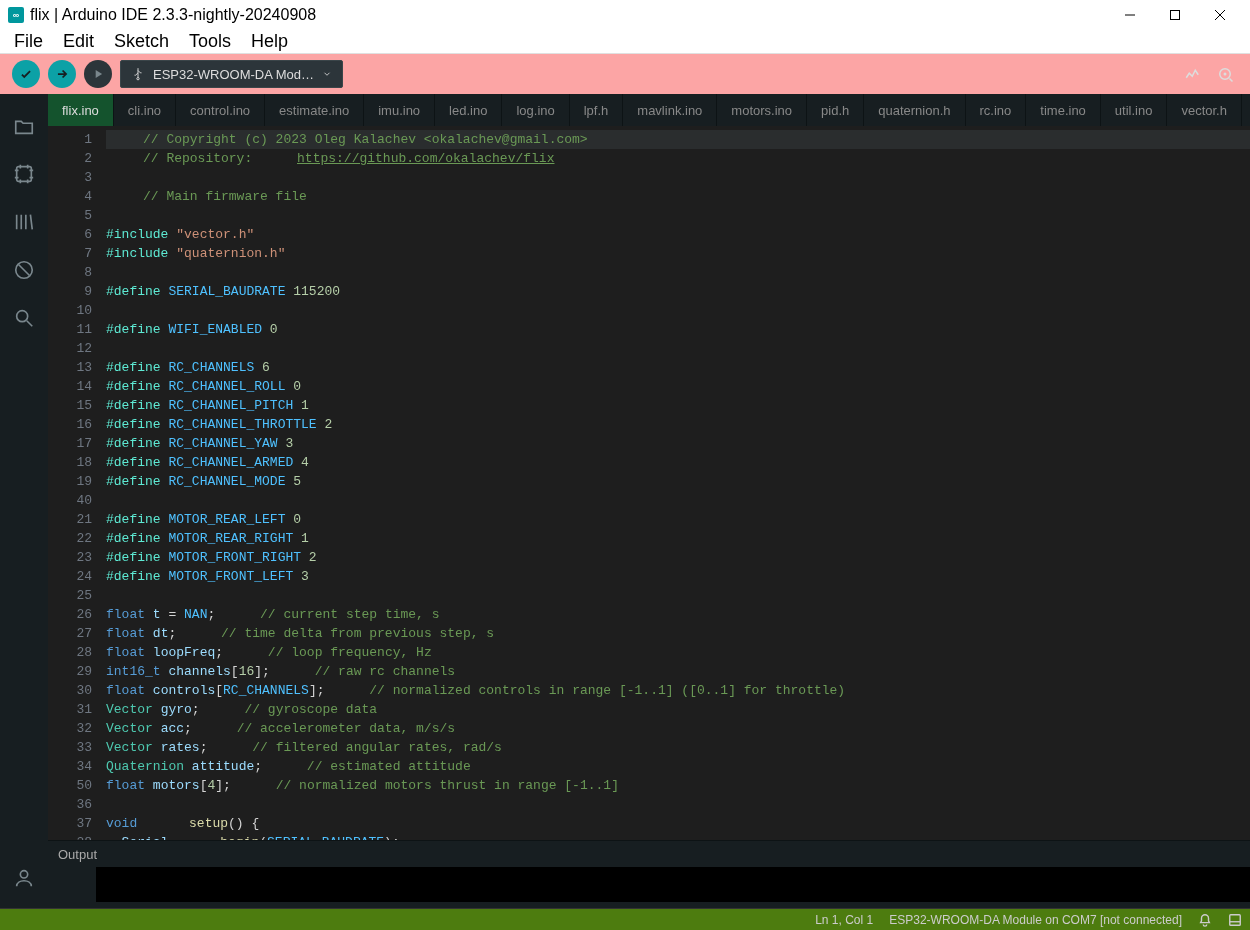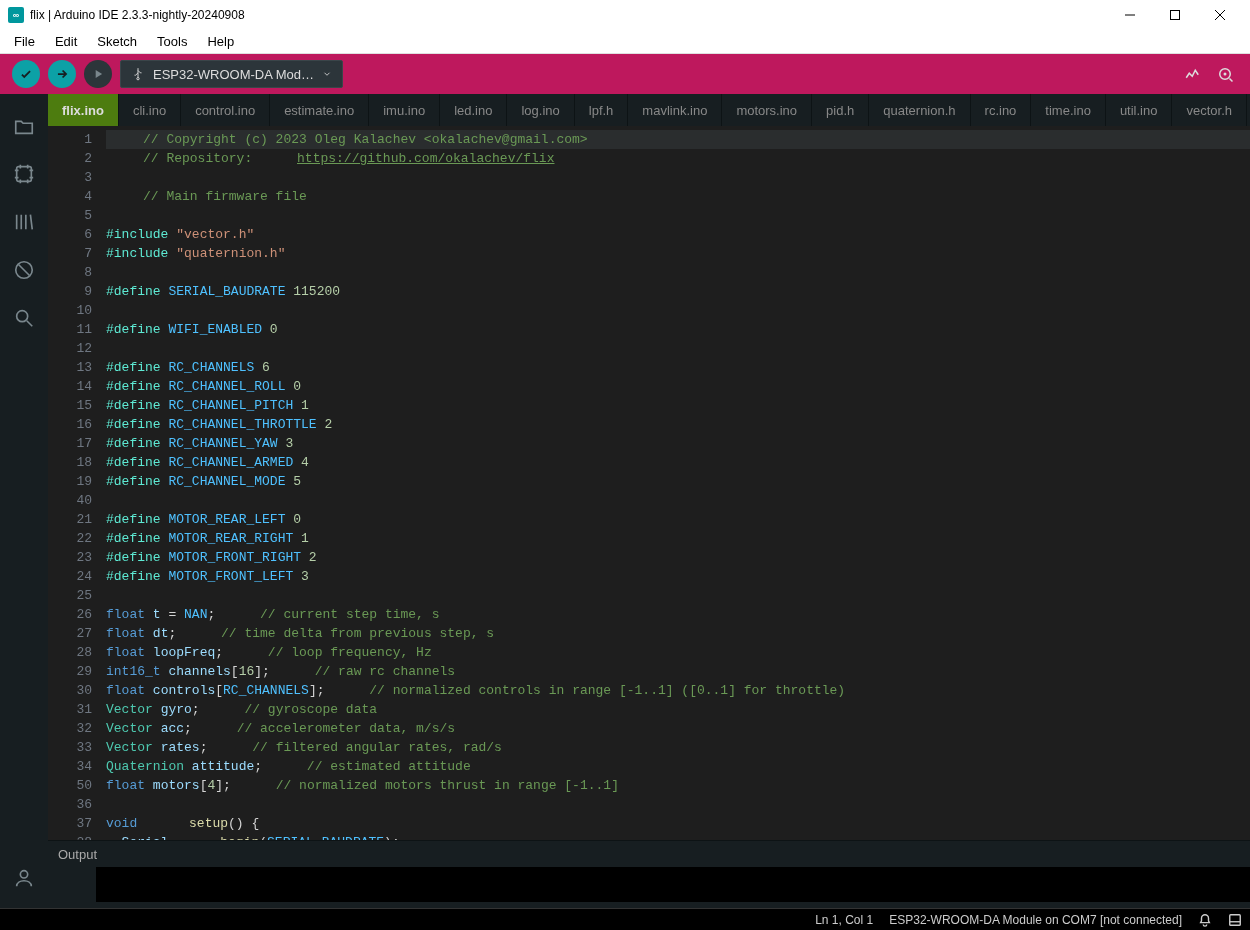--- a/index.html
+++ b/index.html
@@ -2,31 +2,31 @@
 <html><head>
 <meta charset="utf-8">
 <style>
 * { margin: 0; padding: 0; box-sizing: border-box; }
 body { font-family: "Segoe UI", Arial, sans-serif; font-size: 13px; background: #1e1e1e; color: #ccc; overflow: hidden; width: 1250px; height: 930px; }
 
 
 .titlebar { height: 30px; background: #fff; display: flex; align-items: center; padding: 0 8px; color: #000; justify-content: space-between; }
 .titlebar-left { display: flex; align-items: center; gap: 6px; }
 .app-icon { width: 16px; height: 16px; background: #00979d; border-radius: 2px; display: flex; align-items: center; justify-content: center; color: #fff; font-size: 9px; font-weight: bold; }
-.titlebar-title { font-size: 12px; }
+.titlebar-title { font-size: 16px; }
 .win-controls { display: flex; gap: 0; }
 .win-btn { width: 45px; height: 30px; display: flex; align-items: center; justify-content: center; cursor: pointer; }
 .win-btn svg { width: 10px; height: 10px; }
 
 
 .menubar { height: 24px; background: #fff; display: flex; align-items: center; padding: 0 4px; gap: 0; color: #000; border-bottom: 1px solid #e0e0e0; }
-.menu-item { padding: 3px 10px; font-size: 13px; cursor: pointer; }
-
-
-.toolbar { height: 40px; background: #be185d; display: flex; align-items: center; padding: 0 12px; gap: 16px; justify-content: space-between; }
+.menu-item { padding: 3px 10px; font-size: 18px; cursor: pointer; }
+
+
+.toolbar { height: 40px; background: #fca5a5; display: flex; align-items: center; padding: 0 12px; gap: 16px; justify-content: space-between; }
 .toolbar-left { display: flex; align-items: center; gap: 8px; }
 .tb-btn { width: 28px; height: 28px; border-radius: 50%; display: flex; align-items: center; justify-content: center; cursor: pointer; }
 .tb-verify { background: #0ca1a6; }
 .tb-upload { background: #0ca1a6; }
 .tb-debug { background: #2c353a; }
 .tb-btn svg { width: 14px; height: 14px; fill: #171e21; }
 .board-select { height: 28px; background: #2c353a; border: 1px solid #3a4549; border-radius: 2px; display: flex; align-items: center; padding: 0 10px; gap: 8px; cursor: pointer; color: #ddd; min-width: 210px; }
 .board-select .usb-icon { width: 14px; height: 14px; }
 .board-name { flex: 1; font-size: 13px; white-space: nowrap; overflow: hidden; text-overflow: ellipsis; }
 .toolbar-right { display: flex; align-items: center; gap: 14px; padding-right: 4px; }
@@ -36,21 +36,21 @@
 
 .main { display: flex; height: calc(930px - 30px - 24px - 40px - 22px); }
 .activitybar { width: 48px; background: #171e21; display: flex; flex-direction: column; align-items: center; gap: 0; padding-top: 8px; justify-content: space-between; }
 .ab-top { display: flex; flex-direction: column; gap: 0; }
 .ab-item { width: 48px; height: 48px; display: flex; align-items: center; justify-content: center; cursor: pointer; }
 .ab-item svg { width: 22px; height: 22px; stroke: #7a878d; fill: none; stroke-width: 1.8; }
 
 .editor-area { flex: 1; display: flex; flex-direction: column; background: #1e1e1e; }
 .tabs { height: 32px; background: #171e21; display: flex; align-items: stretch; overflow: hidden; }
 .tab { padding: 0 14px; display: flex; align-items: center; font-size: 13px; color: #888; cursor: pointer; border-right: 1px solid #0d1315; white-space: nowrap; }
-.tab.active { background: #4d7c0f; color: #ddd; font-weight: bold; }
+.tab.active { background: #14532d; color: #ddd; }
 
 .code-wrap { flex: 1; display: flex; overflow: hidden; background: #1e1e1e; position: relative; }
 .gutter { width: 58px; background: #1e1e1e; color: #6e7681; text-align: right; padding: 4px 14px 0 0; font-family: Consolas, "Courier New", monospace; font-size: 13px; line-height: 19px; }
 .gutter .ln { height: 19px; }
 .code { flex: 1; padding: 4px 0 0 0; font-family: Consolas, "Courier New", monospace; font-size: 13px; line-height: 19px; white-space: pre; overflow: hidden; }
 .code .line { height: 19px; }
 .code .line.hl { background: #2a2d2e; }
 
 
 .c-comment { color: #6a9955; padding-left: 37px; }
@@ -65,21 +65,21 @@
 .c-link { color: #6a9955; text-decoration: underline; margin-left: 37px; }
 .c-typename { color: #4ec9b0; }
 
 
 .output-panel { height: 68px; background: #171e21; border-top: 1px solid #0d1315; display: flex; flex-direction: column; }
 .output-header { height: 26px; display: flex; align-items: center; justify-content: space-between; padding: 0 10px; color: #aaa; font-size: 13px; }
 .output-body { flex: 1; background: #000; margin: 0 10px 6px 48px; }
 
 
 .statusbar { height: 22px; background: #006d75; color: #fff; display: flex; align-items: center; justify-content: flex-end; padding: 0 8px; font-size: 12px; gap: 16px; }
-.statusbar-inactive { background: #000000; color: #ccc; border-top: 1px solid #333; }
+.statusbar-inactive { background: #4d7c0f; color: #ccc; border-top: 1px solid #333; }
 .sb-item { display: flex; align-items: center; gap: 4px; cursor: pointer; }
 .sb-item svg { width: 14px; height: 14px; stroke: #ccc; fill: none; stroke-width: 1.6; }
 </style>
 </head>
 <body>
 
 <div class="titlebar">
   <div class="titlebar-left">
     <div class="app-icon">∞</div>
     <div class="titlebar-title">flix | Arduino IDE 2.3.3-nightly-20240908</div>

